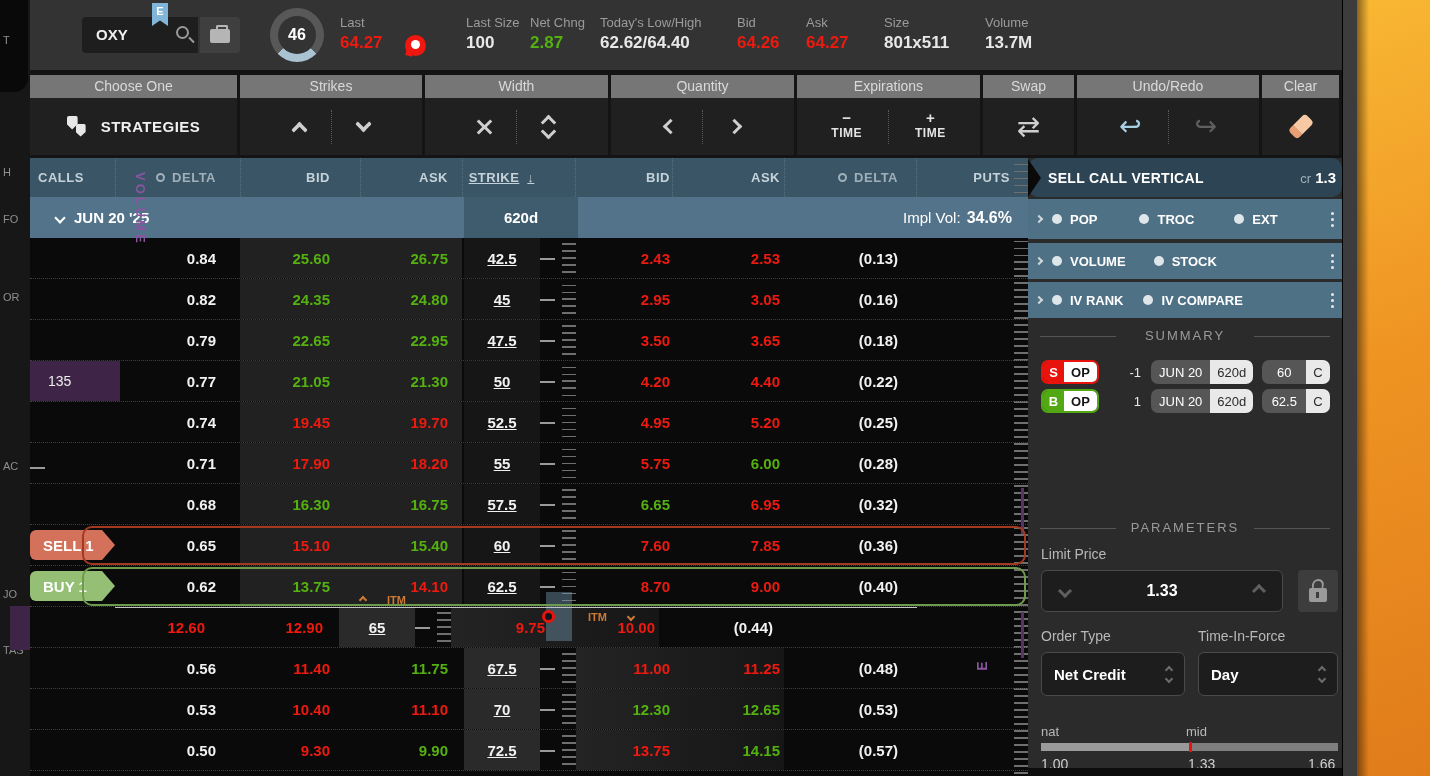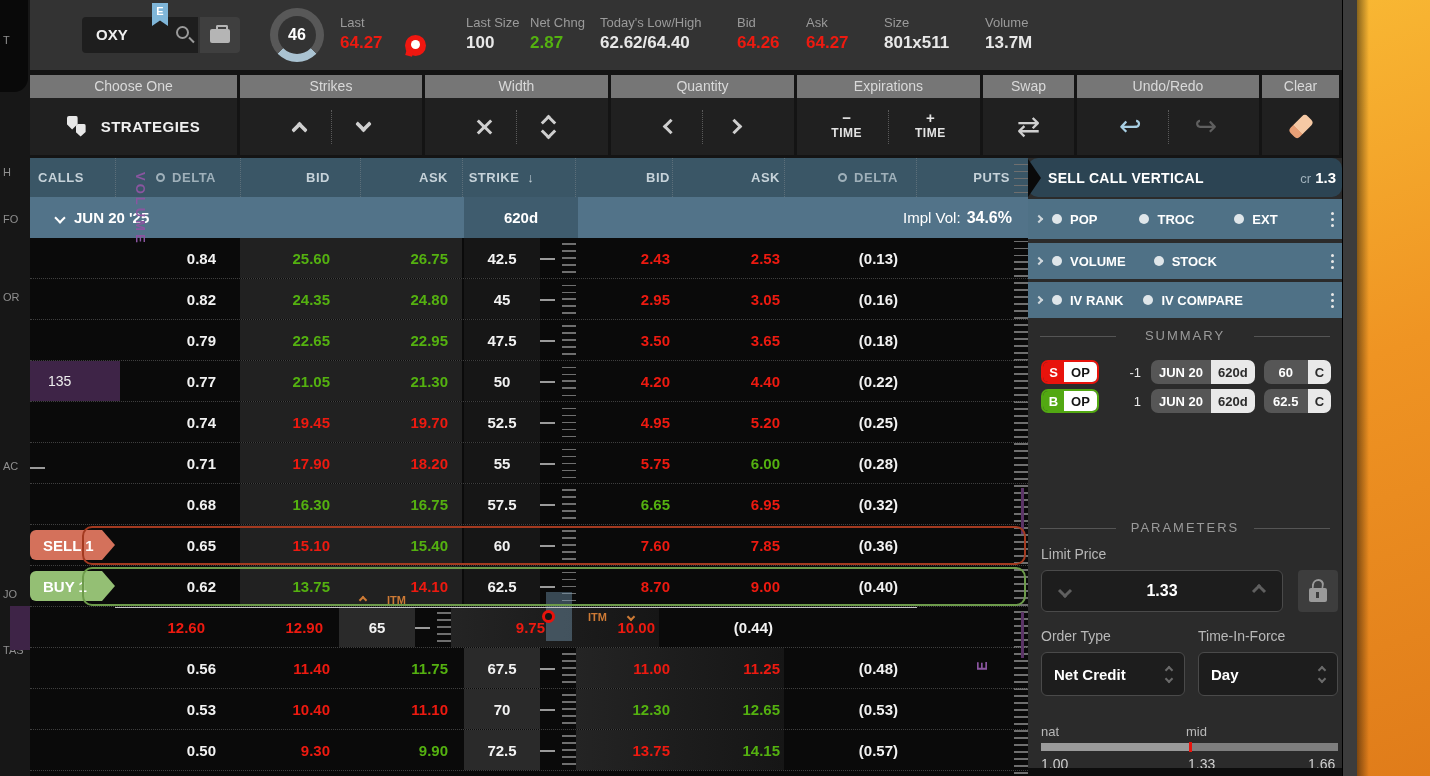--- a/index.html
+++ b/index.html
@@ -96,21 +96,21 @@
     background:linear-gradient(to right,#e8a077 32%,#f6c9a4 32%); }
 
   
   #chain { position:absolute; left:0; top:158px; width:998px; height:618px; background:#0a0a0a; }
   .hrow { display:flex; height:39px; background:#3a5666; color:#c6d2d9; font-size:13px; font-weight:700;
     letter-spacing:.5px; align-items:center; }
   .hrow .hc { height:100%; display:flex; align-items:center; }
   .cell-tag{width:85px;} .cell-cdelta{width:125px;} .cell-cbid{width:120px;} .cell-cask{width:102px;}
   .cell-strike{width:78px; border-left:2px solid #0a0a0a;} .cell-ladder{width:36px;}
   .cell-pbid{width:96px;} .cell-pask{width:112px;} .cell-pdelta{width:132px;} .cell-pfill{width:110px;}
-  .jend { justify-content:flex-end; } .jc { justify-content:center; }
+  .jend { justify-content:flex-end; } .jc { justify-content:center;text-decoration:underline; }
   .pr24{padding-right:24px;} .pr30{padding-right:30px;} .pr14{padding-right:14px;}
   .pr2{padding-right:2px;} .pr4{padding-right:4px;} .pr18{padding-right:18px;} .pr16{padding-right:16px;}
   .hrow .dim { color:#9fb0ba; }
   .radio-o { display:inline-block; width:9px; height:9px; border:2px solid #9fb0ba; border-radius:50%;
     margin-right:7px; }
   .hsep { border-left:1px dotted #5c6f7a; }
   #exprow { position:absolute; left:0; top:39px; width:998px; height:41px; background:#527389;
     color:#fff; }
   #exprow .exp-label { position:absolute; left:26px; top:0; height:41px; display:flex; align-items:center;
     gap:10px; font-size:15px; font-weight:700; }
@@ -189,21 +189,21 @@
   .leg { position:absolute; left:13px; display:flex; align-items:center; height:26px; }
   #leg1 { top:201px; } #leg2 { top:230px; }
   .side-toggle { display:flex; height:24px; border-radius:7px; overflow:hidden; border:2px solid; }
   .side-toggle .sl { width:21px; display:flex; align-items:center; justify-content:center;
     color:#fff; font-size:13px; font-weight:700; }
   .side-toggle .op { width:33px; display:flex; align-items:center; justify-content:center;
     background:#fff; color:#151515; font-size:13px; font-weight:700; }
   .leg.sell .side-toggle { border-color:#e8130c; } .leg.sell .sl { background:#e8130c; }
   .leg.buy .side-toggle { border-color:#52a812; } .leg.buy .sl { background:#52a812; }
   .leg .qty { width:42px; text-align:right; color:#e8e8e8; font-size:13px; margin-right:10px; }
-  .pillgrp { display:flex; height:24px; border-radius:7px; overflow:hidden; font-size:13px; font-weight:700; }
+  .pillgrp { display:flex; height:24px; border-radius:7px; overflow:hidden; font-size:13px; font-weight:400; }
   .pillgrp .dk { background:#565656; color:#fff; display:flex; align-items:center; padding:0 8px; }
   .pillgrp .lt { background:#e9e9e9; color:#2b2b2b; display:flex; align-items:center; padding:0 7px; }
   .pillgrp + .pillgrp { margin-left:9px; }
   #lp-label, #ot-label, #tif-label { position:absolute; color:#b8b8b8; font-size:14px; }
   #lp-label { left:13px; top:388px; }
   #lp-stepper { position:absolute; left:13px; top:412px; width:242px; height:42px; background:#1d1d1d;
     border:1.5px solid #4a4a4a; border-radius:6px; display:flex; align-items:center; }
   #lp-stepper .chv { border-color:#5f5f5f; width:10px; height:10px; }
   #lp-stepper .dn { margin-left:18px; } #lp-stepper .up { margin-right:18px; }
   #lp-stepper .val { flex:1; text-align:center; color:#fff; font-size:16px; font-weight:700; }

